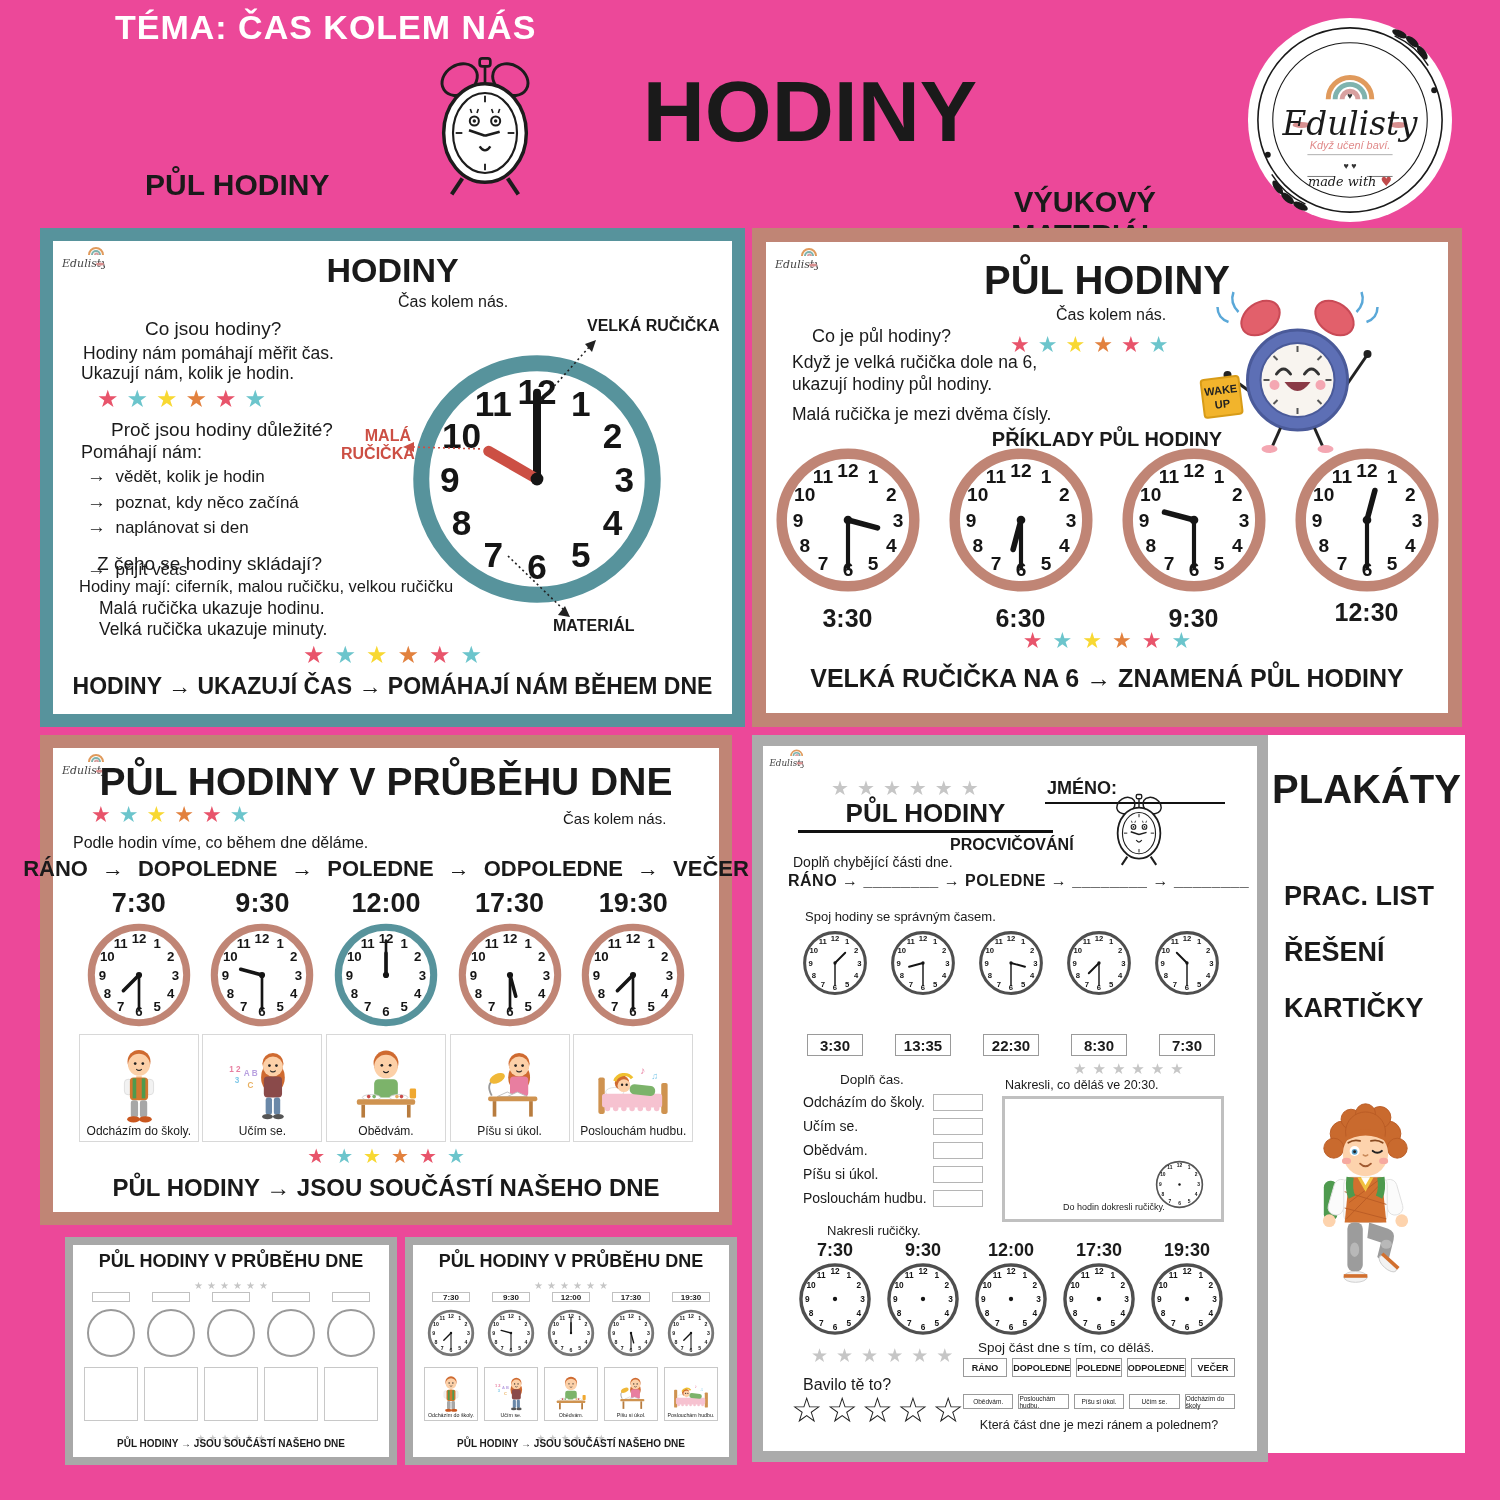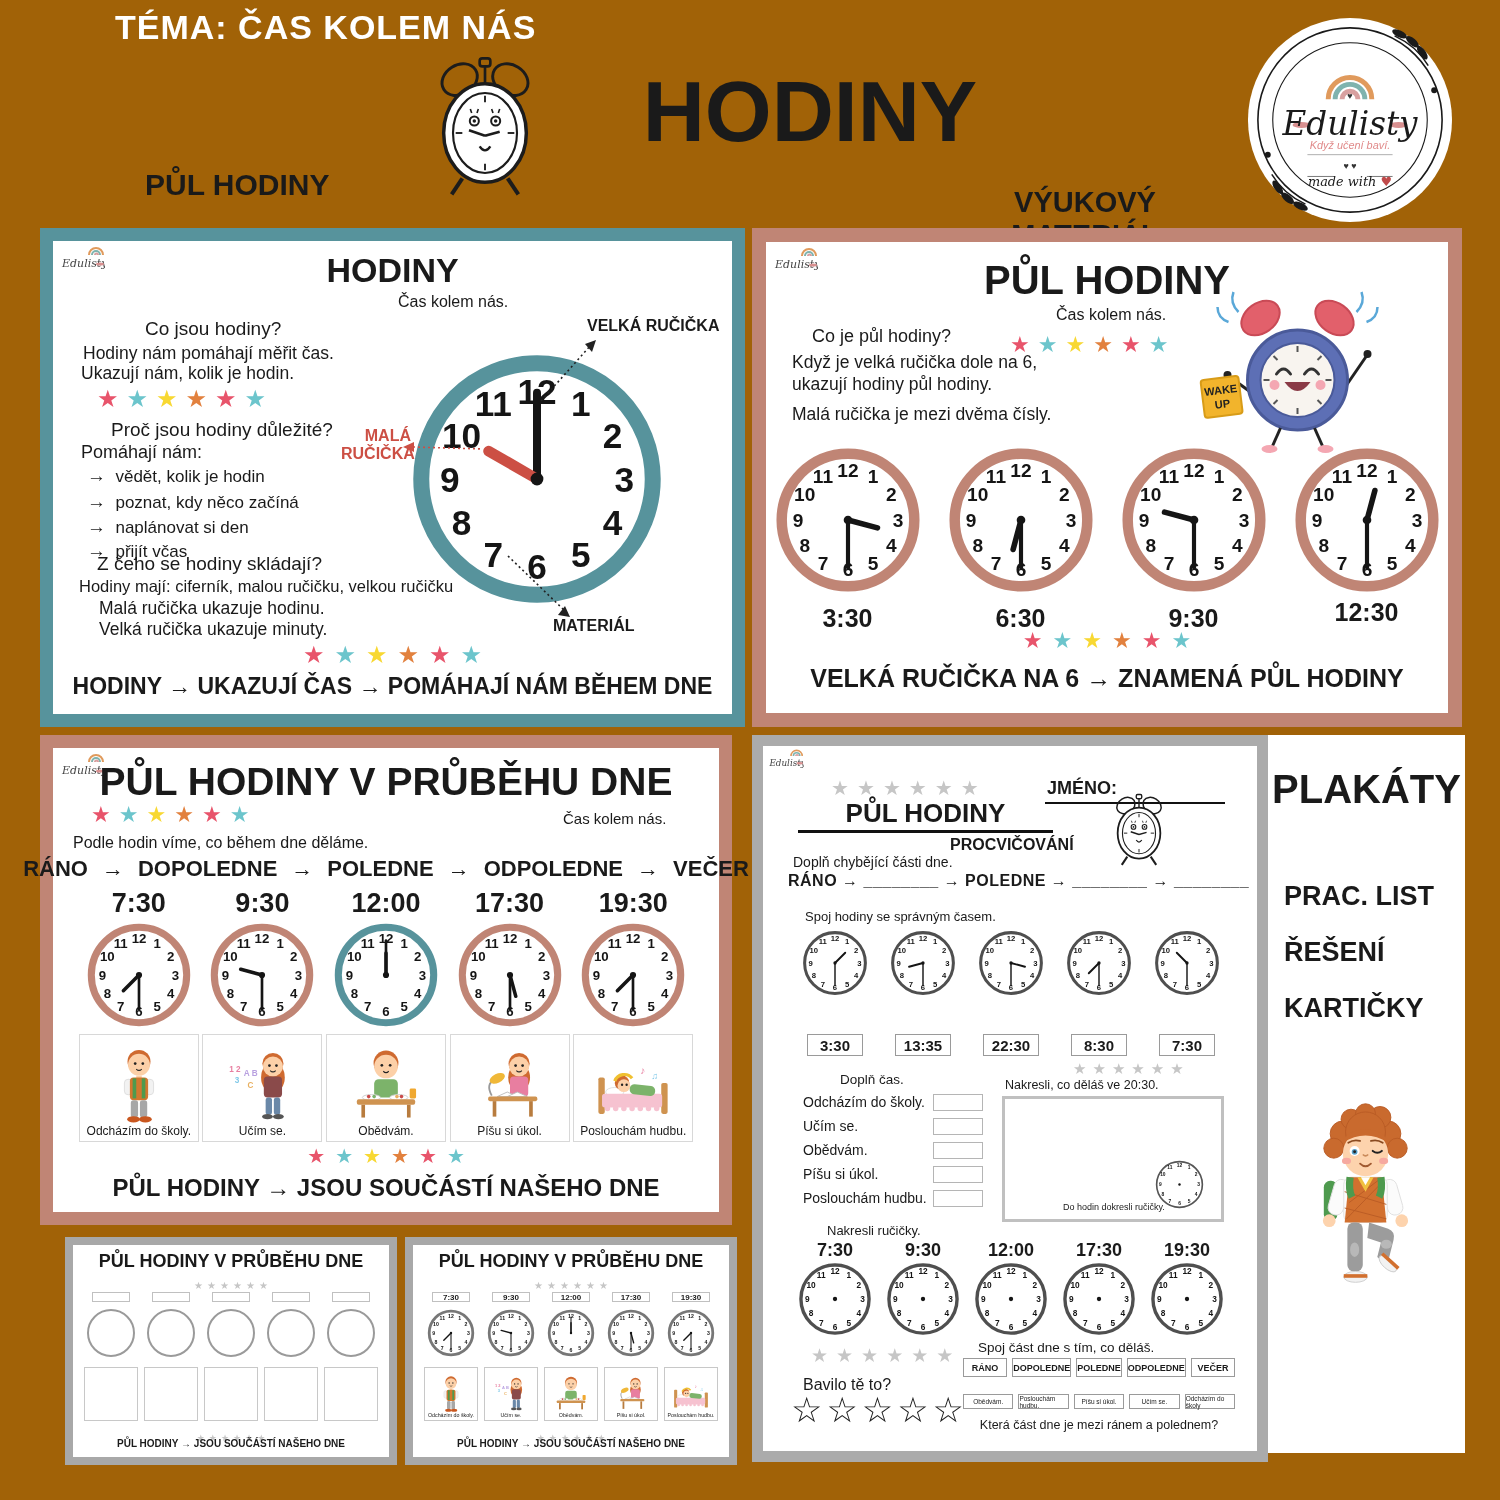--- a/index.html
+++ b/index.html
@@ -1,16 +1,16 @@
 <!DOCTYPE html>
 <html><head>
 <meta charset="utf-8">
 <style>
   html,body{margin:0;padding:0}
-  .canvas{position:relative;width:1500px;height:1500px;background:#a16207;font-family:"Liberation Sans",sans-serif;overflow:hidden;color:#1a1a1a}
+  .canvas{position:relative;width:1500px;height:1500px;background:#ec4899;font-family:"Liberation Sans",sans-serif;overflow:hidden;color:#1a1a1a}
   .abs{position:absolute}
   .poster{position:absolute;background:#fff;box-sizing:border-box}
   .p1{left:40px;top:228px;width:705px;height:499px;border:13px solid #57939c}
   .p2{left:752px;top:228px;width:710px;height:499px;border:14px solid #c08575}
   .p3{left:40px;top:735px;width:692px;height:490px;border:13px solid #c08575}
   .ws{left:752px;top:735px;width:516px;height:727px;border:11px solid #ababab}
   .t1{left:65px;top:1237px;width:332px;height:228px;border:8px solid #a8a8a8}
   .t2{left:405px;top:1237px;width:332px;height:228px;border:8px solid #a8a8a8}
   .sidecol{left:1268px;top:735px;width:197px;height:718px;background:#fff}
   .b{font-weight:bold}
@@ -100,21 +100,21 @@
 
     <div class="abs" style="left:92px;top:77px;font-size:19px">Co jsou hodiny?</div>
     <div class="abs" style="left:30px;top:102px;font-size:17.5px">Hodiny nám pomáhají měřit čas.</div>
     <div class="abs" style="left:28px;top:122px;font-size:17.5px">Ukazují nám, kolik je hodin.</div>
     <div class="abs starrow" id="p1stars1" style="left:40px;top:146px"><span style="color:#e8546b;font-size:24px;margin:0 4px">★</span><span style="color:#6cc5cc;font-size:24px;margin:0 4px">★</span><span style="color:#f8d832;font-size:24px;margin:0 4px">★</span><span style="color:#e2813e;font-size:24px;margin:0 4px">★</span><span style="color:#e8546b;font-size:24px;margin:0 4px">★</span><span style="color:#6cc5cc;font-size:24px;margin:0 4px">★</span></div>
     <div class="abs" style="left:58px;top:178px;font-size:19px">Proč jsou hodiny důležité?</div>
     <div class="abs" style="left:28px;top:201px;font-size:18px">Pomáhají nám:</div>
     <div class="abs" id="p1items" style="left:34px;top:224px">
         <div style="font-size:17px;margin-bottom:3.5px"><span style="font-size:19px">→</span>&nbsp; vědět, kolik je hodin</div>
         <div style="font-size:17px;margin-bottom:3.5px"><span style="font-size:19px">→</span>&nbsp; poznat, kdy něco začíná</div>
-        <div style="font-size:17px;margin-bottom:2px"><span style="font-size:19px">→</span>&nbsp; naplánovat si den</div>
+        <div style="font-size:17px;margin-bottom:20px"><span style="font-size:19px">→</span>&nbsp; naplánovat si den</div>
         <div style="font-size:17px;margin-bottom:3.5px"><span style="font-size:19px">→</span>&nbsp; přijít včas</div>
       </div>
     <div class="abs" style="left:44px;top:312px;font-size:19px">Z čeho se hodiny skládají?</div>
     <div class="abs" style="left:26px;top:336px;font-size:16.5px">Hodiny mají: ciferník, malou ručičku, velkou ručičku</div>
     <div class="abs" style="left:46px;top:357px;font-size:17.5px">Malá ručička ukazuje hodinu.</div>
     <div class="abs" style="left:46px;top:378px;font-size:17.5px">Velká ručička ukazuje minuty.</div>
 
     <div class="abs" id="p1clock" style="left:356px;top:110px"><svg width="256" height="256" viewBox="0 0 120 120">
           <circle cx="60" cy="60" r="54.25" fill="#fff" stroke="#57939c" stroke-width="7.5"></circle>
           <text x="80.5" y="24.6" font-size="16.5" font-family="Liberation Sans,sans-serif" font-weight="bold" text-anchor="middle" dominant-baseline="central" fill="#151515">1</text>
@@ -194,20 +194,21 @@
   <line x1="82" y1="144" x2="74" y2="162" stroke="#222" stroke-width="3"></line>
           <line x1="116" y1="144" x2="124" y2="162" stroke="#222" stroke-width="3"></line>
   <ellipse cx="71" cy="165" rx="8" ry="4" fill="#f4a7b2"></ellipse>
           <ellipse cx="127" cy="165" rx="8" ry="4" fill="#f4a7b2"></ellipse>
   <g transform="rotate(-7 22 112)">
             <rect x="4" y="94" width="38" height="38" rx="3" fill="#f2b42c" stroke="#d89c18" stroke-width="2"></rect>
   <text x="23" y="110" font-size="11" font-weight="bold" font-family="Liberation Sans,sans-serif" text-anchor="middle" fill="#222">WAKE</text>
   <text x="23" y="124" font-size="11" font-weight="bold" font-family="Liberation Sans,sans-serif" text-anchor="middle" fill="#222">UP</text>
           </g>
   </svg></div>
+    <div class="abs b ctr" style="top:186px;font-size:20px">PŘÍKLADY PŮL HODINY</div>
     <div class="abs" id="p2clocks" style="left:0;top:204px;width:682px;display:flex;justify-content:center;gap:25px">
         <div style="text-align:center"><svg width="148" height="148" viewBox="0 0 120 120">
             <circle cx="60" cy="60" r="53.75" fill="#fff" stroke="#c08575" stroke-width="8.5"></circle>
             <text x="80.3" y="24.9" font-size="15.5" font-family="Liberation Sans,sans-serif" font-weight="bold" text-anchor="middle" dominant-baseline="central" fill="#151515">1</text>
             <text x="95.1" y="39.7" font-size="15.5" font-family="Liberation Sans,sans-serif" font-weight="bold" text-anchor="middle" dominant-baseline="central" fill="#151515">2</text>
             <text x="100.5" y="60.0" font-size="15.5" font-family="Liberation Sans,sans-serif" font-weight="bold" text-anchor="middle" dominant-baseline="central" fill="#151515">3</text>
             <text x="95.1" y="80.3" font-size="15.5" font-family="Liberation Sans,sans-serif" font-weight="bold" text-anchor="middle" dominant-baseline="central" fill="#151515">4</text>
             <text x="80.3" y="95.1" font-size="15.5" font-family="Liberation Sans,sans-serif" font-weight="bold" text-anchor="middle" dominant-baseline="central" fill="#151515">5</text>
             <text x="60.0" y="100.5" font-size="15.5" font-family="Liberation Sans,sans-serif" font-weight="bold" text-anchor="middle" dominant-baseline="central" fill="#151515">6</text>
             <text x="39.7" y="95.1" font-size="15.5" font-family="Liberation Sans,sans-serif" font-weight="bold" text-anchor="middle" dominant-baseline="central" fill="#151515">7</text>

